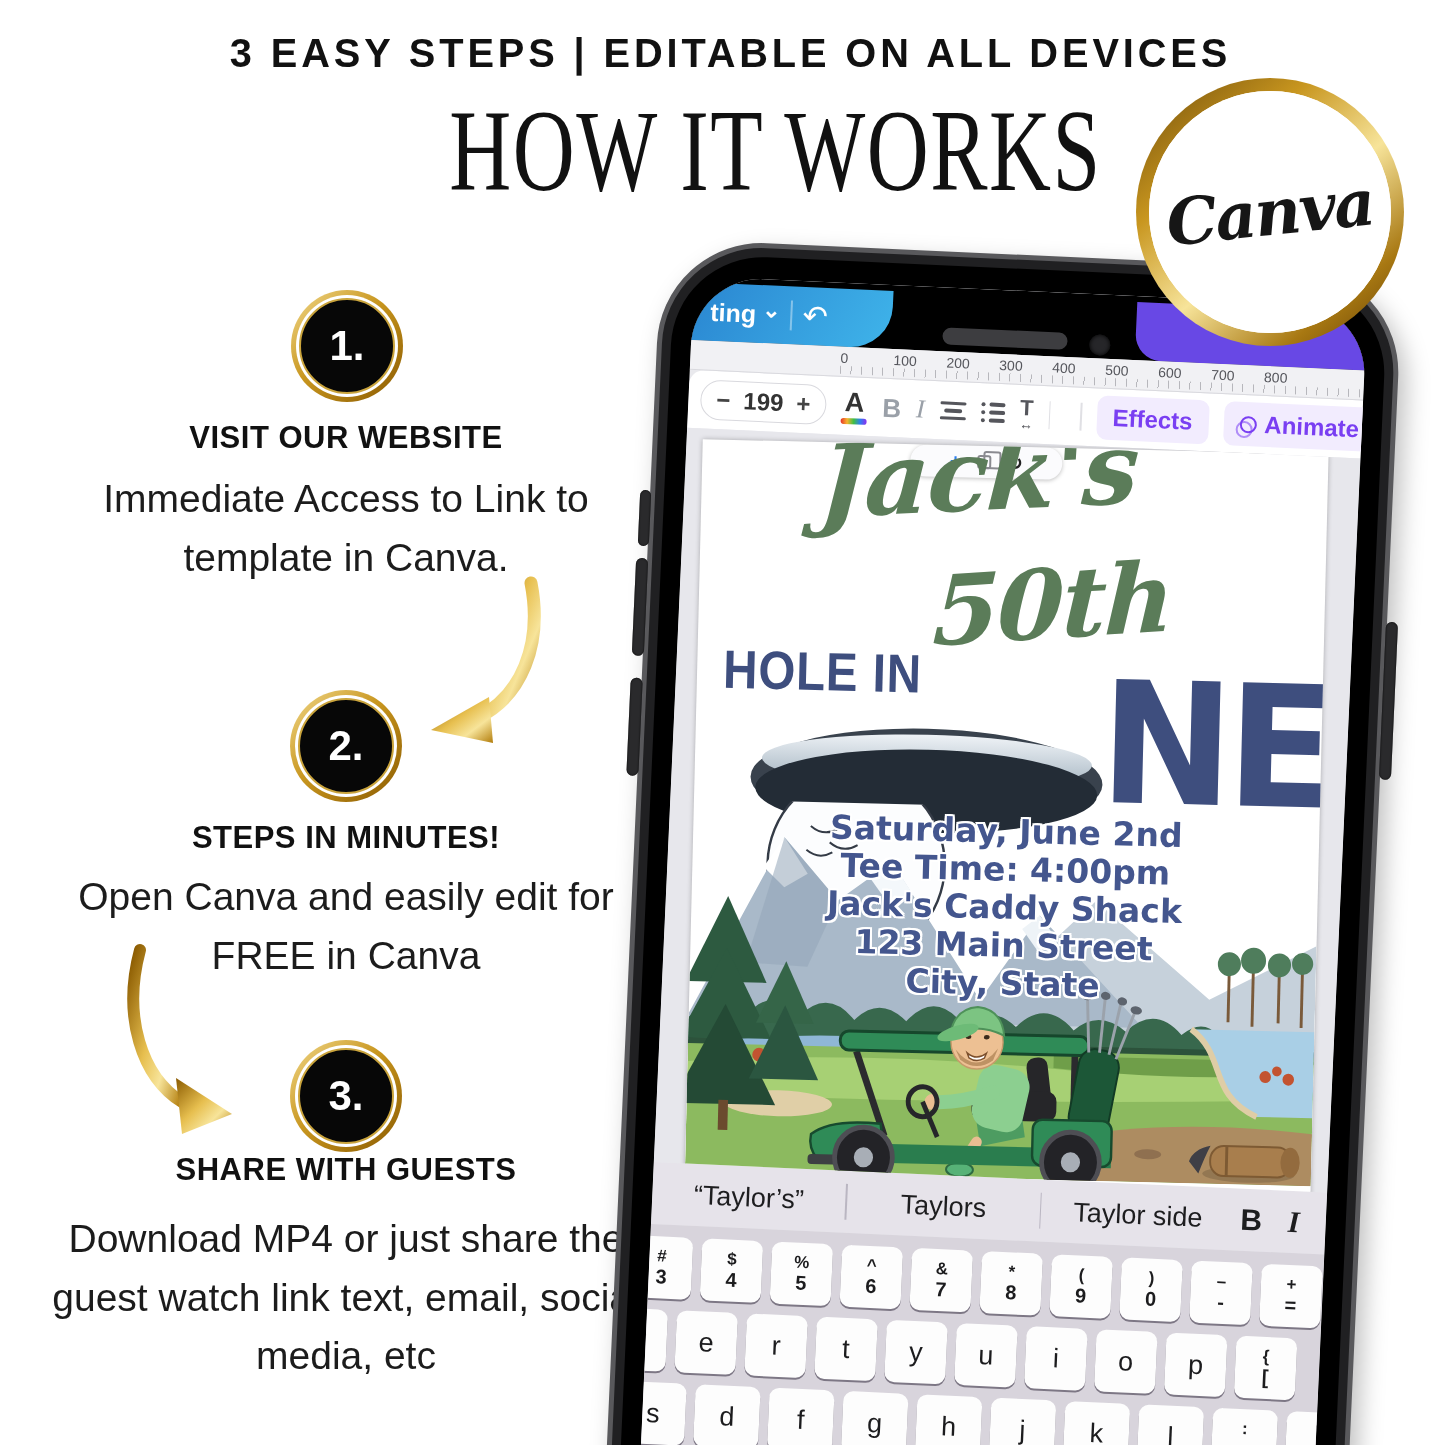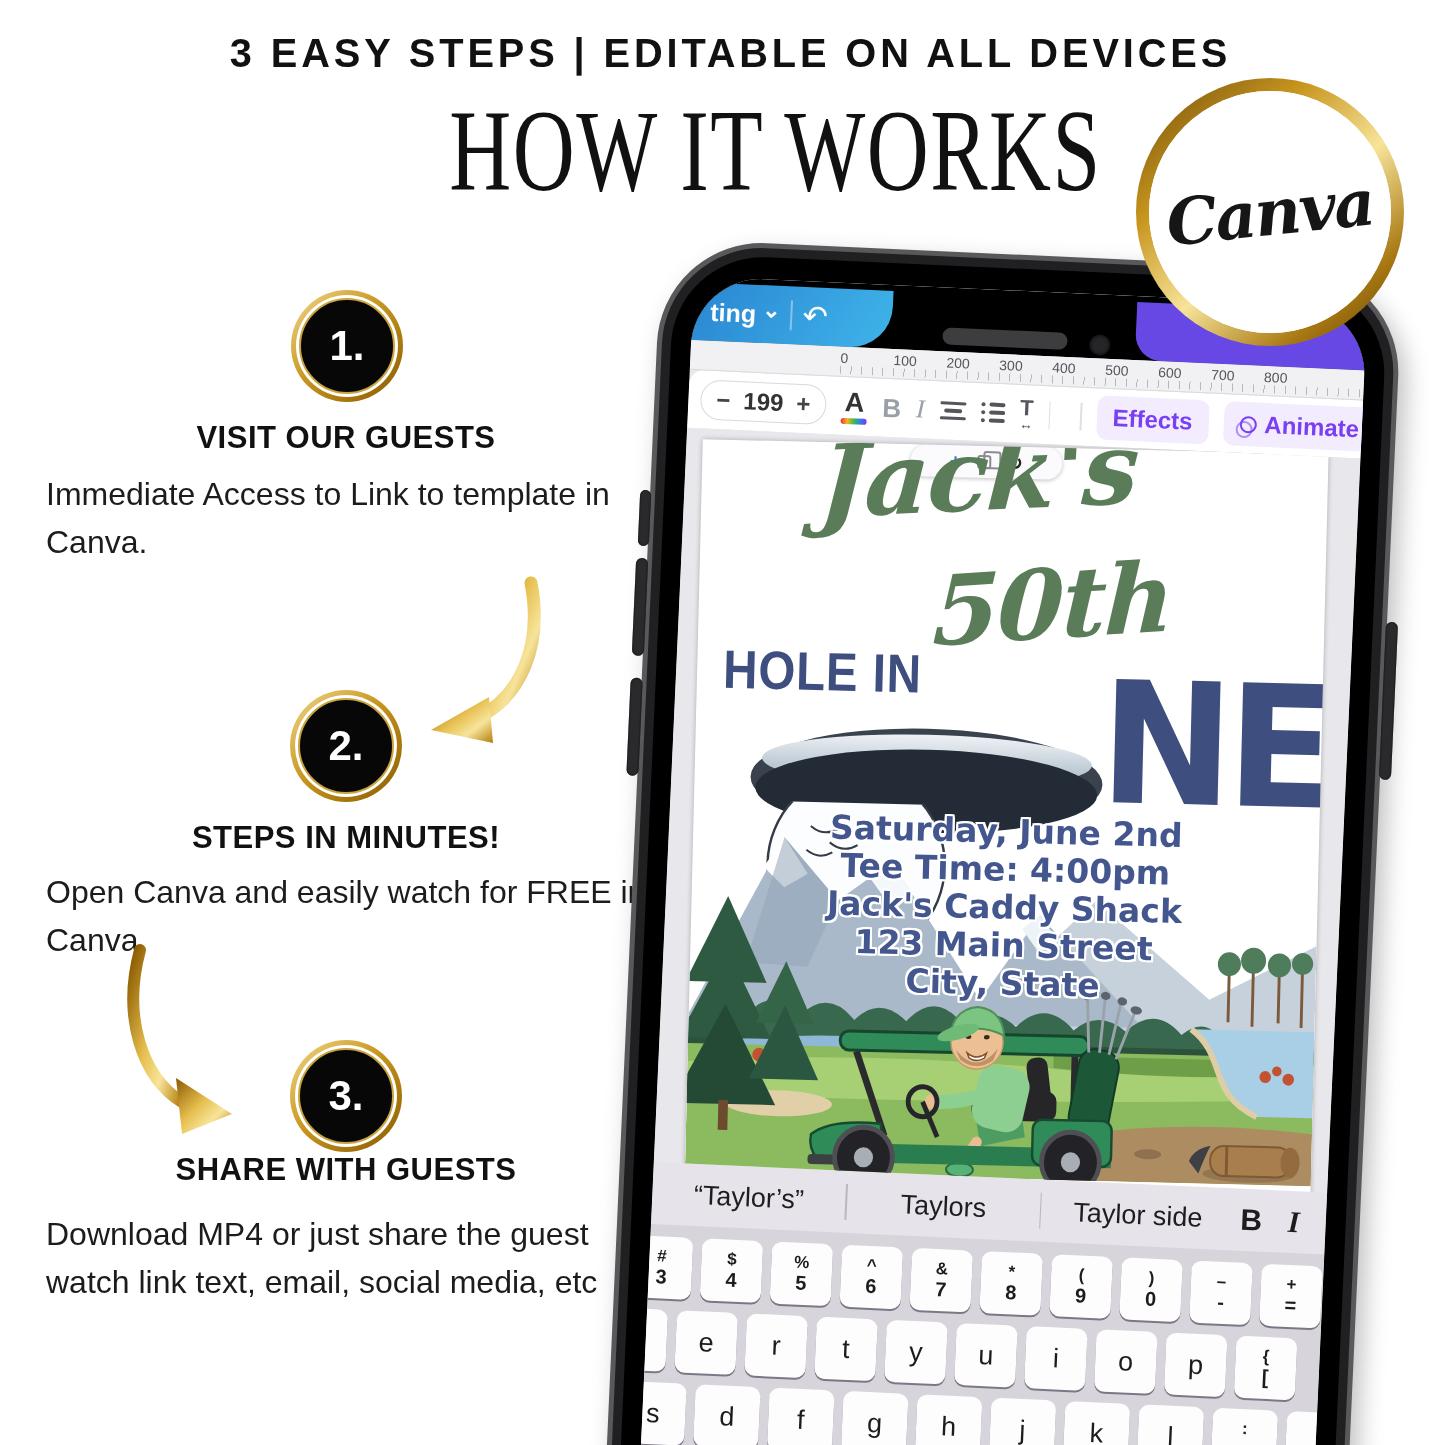--- a/index.html
+++ b/index.html
@@ -28,21 +28,21 @@
   .badge-word{font-family:"DejaVu Serif",serif;font-style:italic;font-weight:bold;
     font-size:64px;color:#161616;transform:rotate(-6deg);letter-spacing:-2px;}
 
   
   .step-ring{position:absolute;width:112px;height:112px;border-radius:50%;padding:5px;
     background:linear-gradient(135deg,#f2d98b,#c8961f 45%,#8a5a00);}
   .step-ring-gap{width:100%;height:100%;border-radius:50%;background:#fff;padding:3px;}
   .step-core{width:100%;height:100%;border-radius:50%;background:#070707;border:2px solid #caa43c;
     color:#fff;font-size:42px;font-weight:700;display:flex;align-items:center;justify-content:center;}
   .step-title{position:absolute;left:38px;width:600px;text-align:center;font-size:31px;font-weight:800;letter-spacing:.5px;}
-  .step-desc{position:absolute;left:38px;width:600px;text-align:left;font-size:32px;line-height:1.5;color:#1c1c1c;}
+  .step-desc{position:absolute;left:38px;width:600px;text-align:center;font-size:39px;line-height:1.5;color:#1c1c1c;}
   .arrow-svg{position:absolute;}
 
   
   .phone-wrap{position:absolute;left:650px;top:242px;width:742px;height:1320px;
     transform:rotate(2.6deg);transform-origin:80px 80px;z-index:1;}
   .phone-frame{position:absolute;inset:0;background:#202022;border:5px solid #59595c;
     border-radius:105px;box-shadow:8px 10px 24px rgba(0,0,0,.25);}
   .side-btn{position:absolute;background:#2a2a2c;border-radius:6px;box-shadow:inset 0 0 2px #000;}
   .btn-mute{left:-10px;top:252px;width:11px;height:56px;}
   .btn-vol1{left:-11px;top:320px;width:12px;height:98px;}
@@ -163,21 +163,21 @@
 <div class="stage">
 
   <div class="kicker">3 EASY STEPS | EDITABLE ON ALL DEVICES</div>
   <div class="big-title">HOW IT WORKS</div>
 
   <div class="step-ring" style="left:283px;top:290px;">
     <div class="step-ring-gap">
         <div class="step-core">1.</div>
       </div>
   </div>
-  <div class="step-title" style="top:420px;">VISIT OUR GUESTS</div>
+  <div class="step-title" style="top:420px;">VISIT OUR WEBSITE</div>
   <div class="step-desc" style="top:470px;">Immediate Access to Link to template in Canva.</div>
 
   <svg class="arrow-svg" style="left:395px;top:575px;" width="140" height="185" viewBox="0 0 140 185">
     <defs>
         <linearGradient id="g1" x1="0" y1="0" x2="1" y2="1">
       <stop offset="0" stop-color="#8a5a00"></stop>
           <stop offset=".45" stop-color="#e7bf4f"></stop>
       <stop offset=".7" stop-color="#f7e49a"></stop>
           <stop offset="1" stop-color="#b27c0a"></stop>
     </linearGradient>
@@ -185,21 +185,21 @@
     <path d="M128 8 C 140 70, 118 122, 74 143" stroke="url(#g1)" stroke-width="13" fill="none" stroke-linecap="round"></path>
     <polygon points="86,122 28,155 90,168" fill="url(#g1)"></polygon>
   </svg>
 
   <div class="step-ring" style="left:282px;top:690px;">
     <div class="step-ring-gap">
         <div class="step-core">2.</div>
       </div>
   </div>
   <div class="step-title" style="top:820px;">STEPS IN MINUTES!</div>
-  <div class="step-desc" style="top:868px;">Open Canva and easily watch for FREE in Canva</div>
+  <div class="step-desc" style="top:868px;">Open Canva and easily edit for FREE in Canva</div>
 
   <svg class="arrow-svg" style="left:112px;top:942px;" width="125" height="200" viewBox="0 0 125 200">
     <defs>
         <linearGradient id="g2" x1="0" y1="0" x2="1" y2="1">
       <stop offset="0" stop-color="#8a5a00"></stop>
           <stop offset=".45" stop-color="#e7bf4f"></stop>
       <stop offset=".7" stop-color="#f7e49a"></stop>
           <stop offset="1" stop-color="#b27c0a"></stop>
     </linearGradient>
       </defs>

